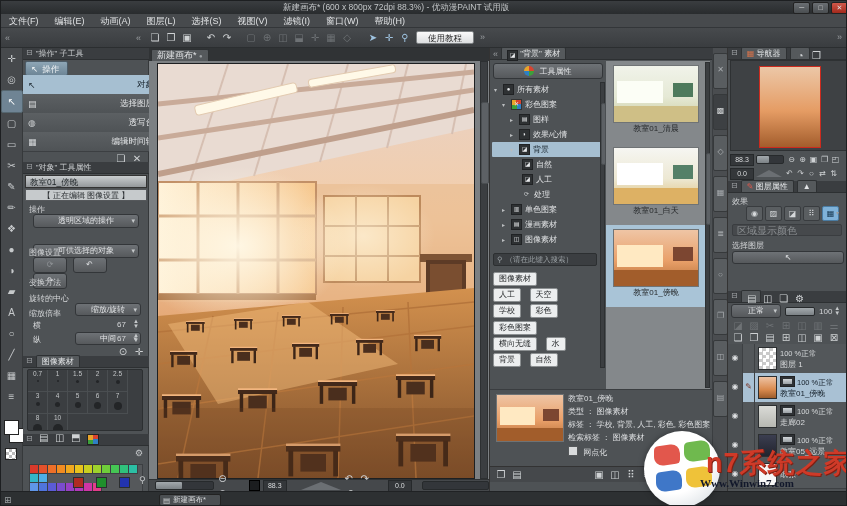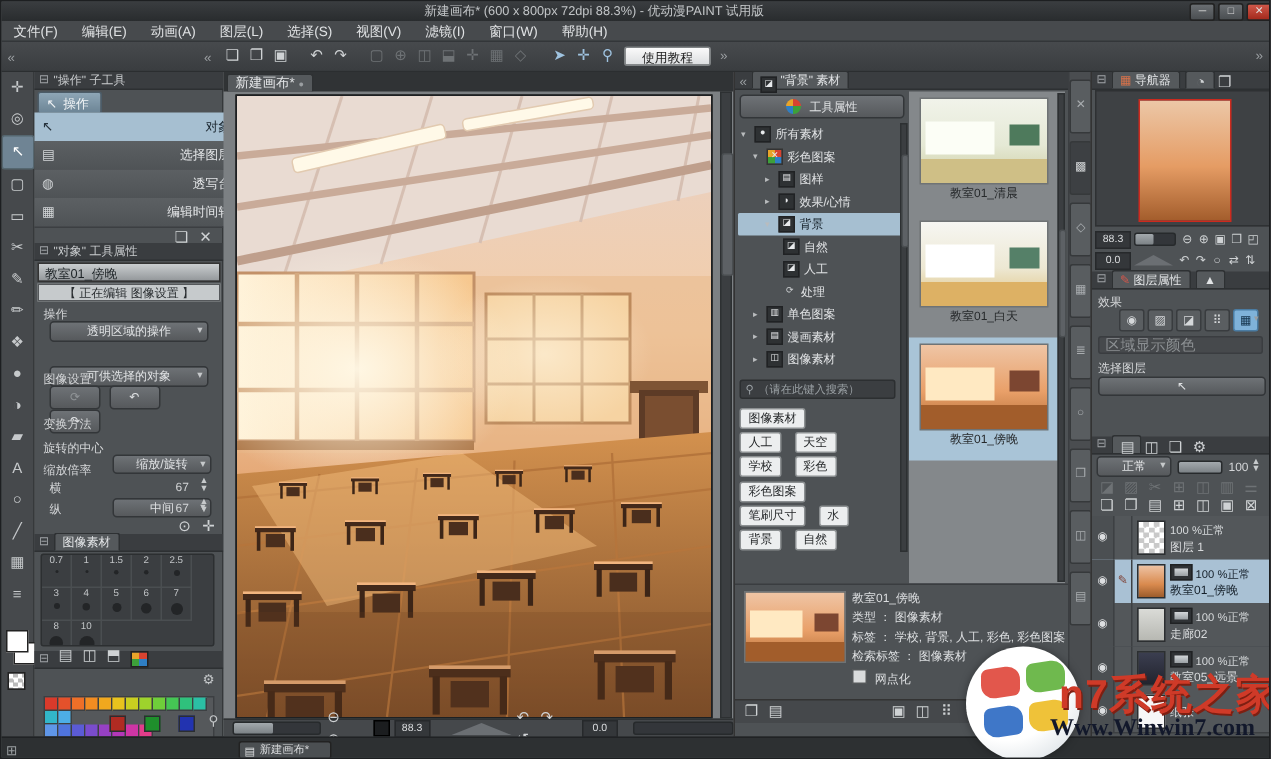--- a/index.html
+++ b/index.html
@@ -137,21 +137,21 @@
   #docchip{left:158px;top:2px;width:62px;height:12px;background:#4b4f52;border:1px solid #222;border-radius:2px;
            font-size:7.5px;color:#d8dadc;display:flex;align-items:center;gap:3px;padding:0 3px;}
   
   #watermark{left:633px;top:428px;width:214px;height:78px;pointer-events:none;z-index:60;}
   #wmcircle{position:absolute;left:10px;top:2px;width:76px;height:76px;border-radius:50%;
             background:radial-gradient(circle at 35% 30%,#ffffff 55%,#cdd5db);box-shadow:0 0 6px rgba(0,0,0,.35);}
   .pane{position:absolute;width:26px;height:20px;border-radius:4px 10px 4px 10px;transform:skewY(-8deg);}
   #wmtitle{position:absolute;left:72px;top:16px;font-size:27px;font-weight:bold;color:#cf3a28;letter-spacing:1px;
            text-shadow:1px 1px 0 #7e1f12;white-space:nowrap;}
   #wmurl{position:absolute;left:66px;top:48px;font-family:"Liberation Serif","DejaVu Serif",serif;font-weight:bold;
-         font-size:16px;color:#12182b;white-space:nowrap;}
+         font-size:11px;color:#12182b;white-space:nowrap;}
 </style>
 </head>
 <body>
 
 <div id="app">
 
   <div class="r flex" id="titlebar">
     <div id="titletext">新建画布* (600 x 800px 72dpi 88.3%) - 优动漫PAINT 试用版</div>
     <span class="winbtn">─</span>
     <span class="winbtn">□</span>
@@ -547,21 +547,21 @@
       <span class="tagbtn">图像素材</span></div>
     <div class="r" style="left:3px;top:240px">
       <span class="tagbtn">人工</span>
       <span class="tagbtn">天空</span></div>
     <div class="r" style="left:3px;top:256px">
       <span class="tagbtn">学校</span>
       <span class="tagbtn">彩色</span></div>
     <div class="r" style="left:3px;top:273px">
       <span class="tagbtn">彩色图案</span></div>
     <div class="r" style="left:3px;top:289px">
-      <span class="tagbtn">笔刷尺寸</span>
+      <span class="tagbtn">横向无缝</span>
       <span class="tagbtn">水</span></div>
     <div class="r" style="left:3px;top:305px">
       <span class="tagbtn">背景</span>
       <span class="tagbtn">自然</span></div>
 
     <div class="r" id="thumbcol">
       <div class="mitem" style="top:0;height:82px">
         <div class="mthumb v-morning">
             <div class="win"></div>
             <div class="board"></div>

